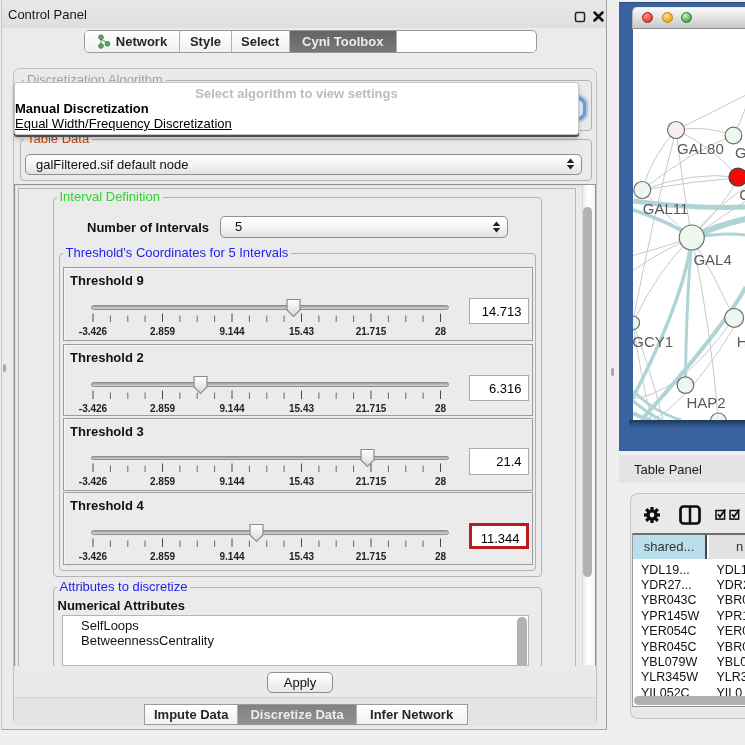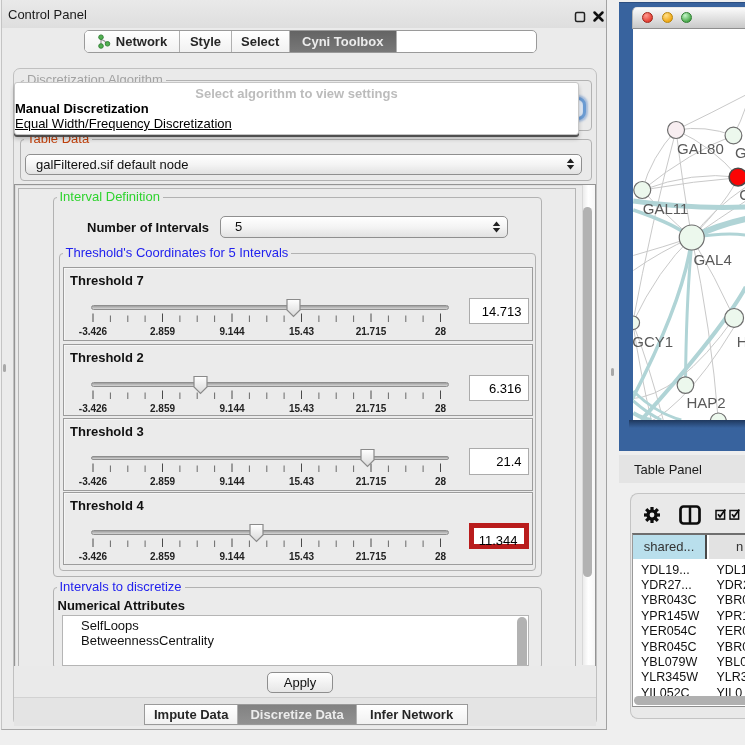--- a/index.html
+++ b/index.html
@@ -46,21 +46,21 @@
 <div class="a" style="left:87px;top:220px;font-size:13px;font-weight:bold;color:#111;">Number of Intervals</div>
 <div class="a" style="left:220px;top:215.5px;width:288px;height:22px;border:1px solid #8f8f8f;border-radius:5px;background:linear-gradient(#ffffff,#f4f4f4 50%,#e2e2e2);"></div>
 <div class="a" style="left:235px;top:218.5px;font-size:13px;color:#111;">5</div>
 <svg class="a" style="left:492px;top:220.5px;" width="9" height="12">
     <path d="M4.5 0.5 L8.2 5 L0.8 5 Z" fill="#222"></path>
     <path d="M4.5 11.5 L8.2 7 L0.8 7 Z" fill="#222"></path>
   </svg>
 <div class="a" style="left:58.5px;top:253px;width:477.5px;height:318px;border:1px solid #b2b2b2;border-radius:4px;"></div>
 <div class="a" style="left:62.5px;top:245px;background:#ebebeb;padding:0 3px;font-size:13px;line-height:15px;color:#2222ee;">Threshold's Coordinates for 5 Intervals</div>
 <div class="a" style="left:63px;top:267px;width:469.5px;height:74px;border:1px solid #9c9c9c;background:#ebebeb;box-shadow:inset 1px 1px 0 #f6f6f6;"></div>
-<div class="a" style="left:70px;top:273px;font-size:13px;font-weight:bold;color:#111;">Threshold 7</div>
+<div class="a" style="left:70px;top:273px;font-size:13px;font-weight:bold;color:#111;">Threshold 9</div>
 <div class="a" style="left:90.5px;top:305px;width:358px;height:4.5px;background:linear-gradient(#9e9e9e,#d6d6d6);border:1px solid #8e8e8e;border-radius:3px;"></div>
 <svg class="a" style="left:90px;top:312.5px;" width="360" height="10">
     <line x1="3.0" y1="0.5" x2="3.0" y2="9" stroke="#4a4a4a" stroke-width="1"></line>
     <line x1="72.5" y1="0.5" x2="72.5" y2="9" stroke="#4a4a4a" stroke-width="1"></line>
     <line x1="142.0" y1="0.5" x2="142.0" y2="9" stroke="#4a4a4a" stroke-width="1"></line>
     <line x1="211.5" y1="0.5" x2="211.5" y2="9" stroke="#4a4a4a" stroke-width="1"></line>
     <line x1="281.0" y1="0.5" x2="281.0" y2="9" stroke="#4a4a4a" stroke-width="1"></line>
     <line x1="350.5" y1="0.5" x2="350.5" y2="9" stroke="#4a4a4a" stroke-width="1"></line>
     <line x1="20.4" y1="2.5" x2="20.4" y2="9" stroke="#6a6a6a" stroke-width="1"></line>
     <line x1="37.8" y1="2.5" x2="37.8" y2="9" stroke="#6a6a6a" stroke-width="1"></line>
@@ -212,23 +212,23 @@
 <div class="a" style="left:410.5px;top:550.5px;width:60px;text-align:center;font-size:10px;font-weight:bold;color:#222;">28</div>
 <svg class="a" style="left:248.8px;top:522.5px;" width="15" height="20">
     <path d="M1 1.5 L14 1.5 L14 12 L7.5 18.5 L1 12 Z" fill="url(#thg)" stroke="#8a8a8a" stroke-width="1.2"></path>
     <defs>
       <linearGradient id="thg" x1="0" y1="0" x2="0" y2="1">
         <stop offset="0" stop-color="#ffffff"></stop>
         <stop offset="1" stop-color="#d8d8d8"></stop>
       </linearGradient>
     </defs>
   </svg>
-<div class="a" style="left:469px;top:522.5px;width:59.5px;height:26.5px;background:#fff;border:5px solid #b91c1c;font-size:13px;color:#000;text-align:right;padding:5px 6px 0 0;">11.344</div>
+<div class="a" style="left:469px;top:522.5px;width:59.5px;height:26.5px;background:#fff;border:3px solid #b91c1c;font-size:13px;color:#000;text-align:right;padding:5px 6px 0 0;">11.344</div>
 <div class="a" style="left:52.5px;top:587px;width:489px;height:82px;border:1px solid #b2b2b2;border-radius:4px;"></div>
-<div class="a" style="left:56.5px;top:579px;background:#ebebeb;padding:0 3px;font-size:13px;line-height:15px;color:#2222ee;">Intervals to discretize</div>
+<div class="a" style="left:56.5px;top:579px;background:#ebebeb;padding:0 3px;font-size:13px;line-height:15px;color:#2222ee;">Attributes to discretize</div>
 <div class="a" style="left:57.5px;top:598px;font-size:13px;font-weight:bold;color:#111;">Numerical Attributes</div>
 <div class="a" style="left:62px;top:614.5px;width:467px;height:51px;background:#fff;border:1px solid #b5b5b5;overflow:hidden;padding-top:2px;">
     <div style="padding-left:18px;font-size:13px;color:#111;line-height:15.4px;">SelfLoops</div>
     <div style="padding-left:18px;font-size:13px;color:#111;line-height:15.4px;">BetweennessCentrality</div>
   </div>
 <div class="a" style="left:516.5px;top:617px;width:10px;height:48px;background:#b2b2b2;border-radius:5px 5px 0 0;"></div>
 <div class="a" style="left:14px;top:665.5px;width:582px;height:31px;background:#eaeaea;"></div>
 <div class="a" style="left:14px;top:696.5px;width:582px;height:29px;background:#e4e4e4;border-top:1px solid #d2d2d2;"></div>
 <div class="a" style="left:267px;top:671.5px;width:66px;height:21px;background:linear-gradient(#ffffff,#e6e6e6);border:1px solid #8e8e8e;border-radius:5px;font-size:13px;color:#111;text-align:center;line-height:19px;">Apply</div>
 <div style="position:absolute;left:144px;top:703.5px;width:323.5px;height:21px;background:#fff;border:1px solid #9a9a9a;border-radius:0;overflow:hidden;display:flex;">

